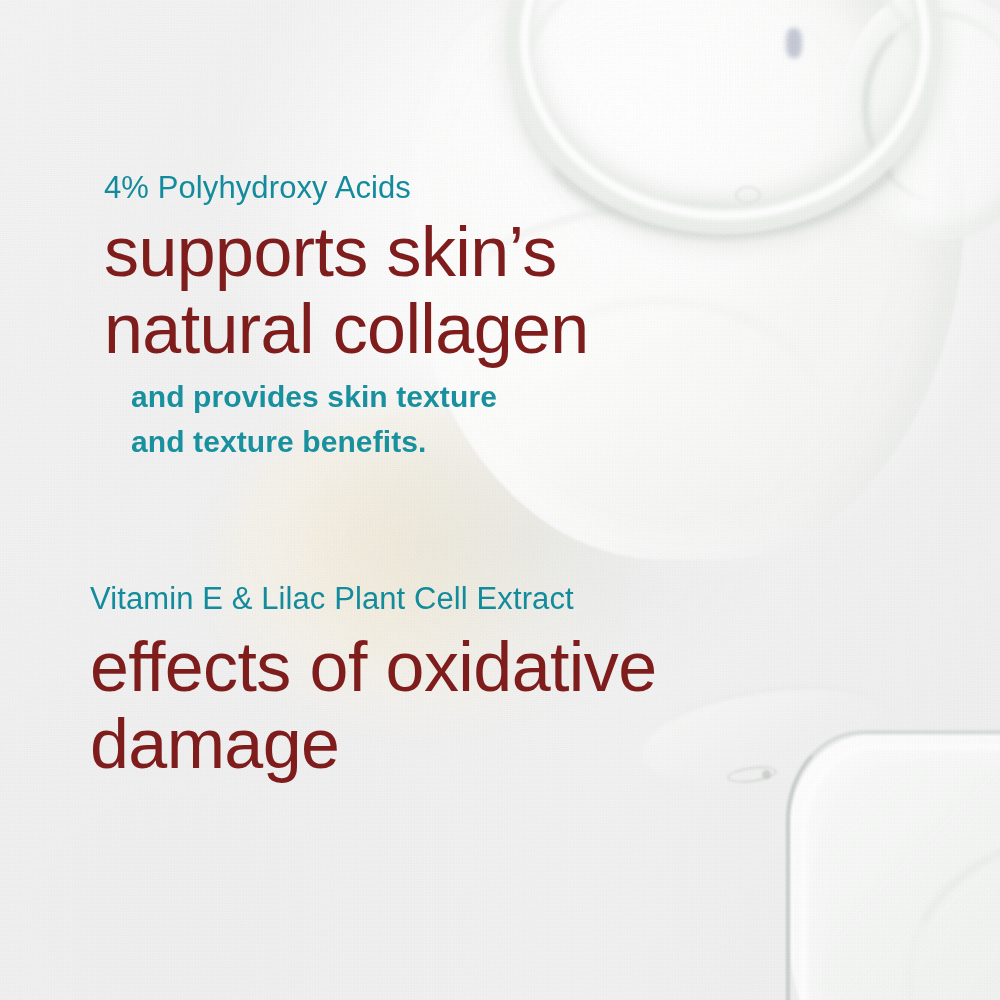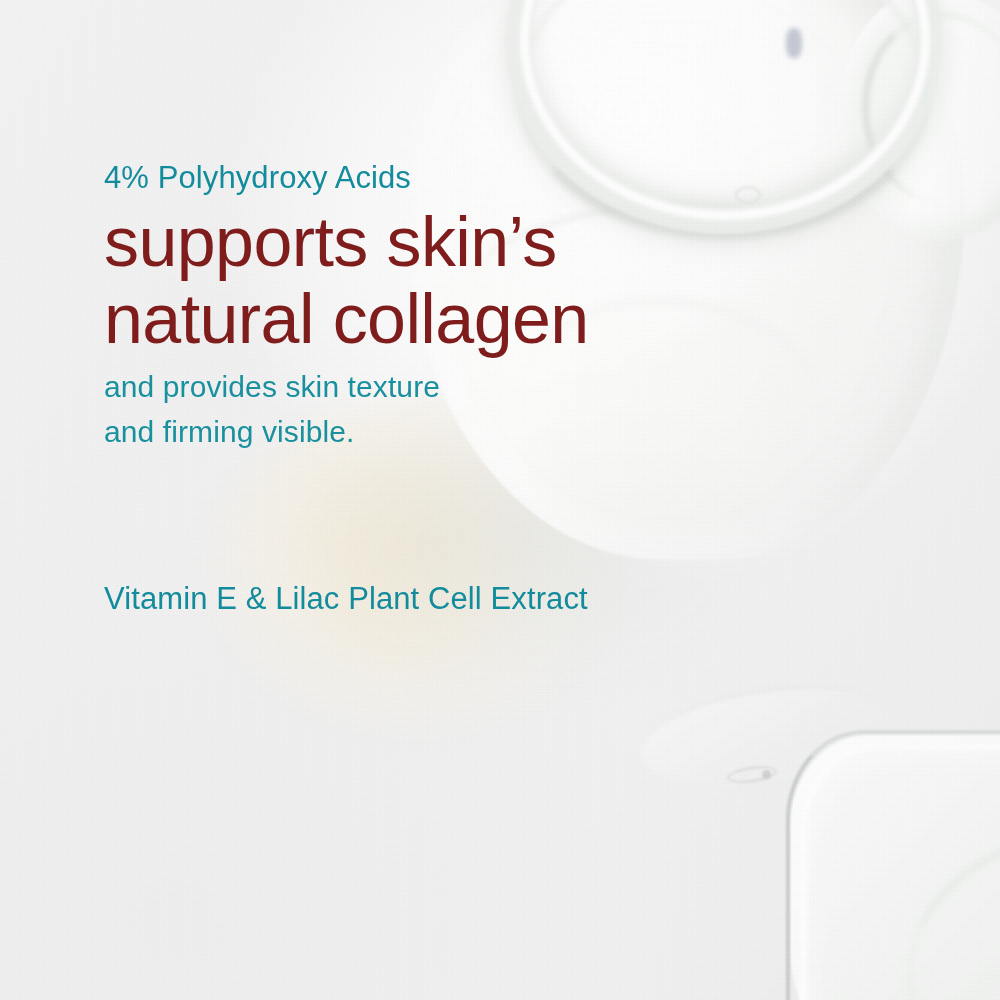--- a/index.html
+++ b/index.html
@@ -328,22 +328,22 @@
   
 
   .content {
     position: absolute;
     inset: 0;
     z-index: 10;
   }
 
   .block { position: absolute; }
 
-  #block-collagen { left: 104px; top: 156px; }
-  #block-oxidative { left: 104px; top: 577px; }
+  #block-collagen { left: 104px; top: 166px; }
+  #block-oxidative { left: 90px; top: 577px; }
 
   .intro-line {
     color: #128b9c;
     font-size: 31px;
     line-height: 44px;
     font-weight: 400;
     letter-spacing: 0.1px;
     white-space: nowrap;
   }
 
@@ -353,23 +353,24 @@
     line-height: 77px;
     font-weight: 400;
     letter-spacing: -0.6px;
     white-space: nowrap;
   }
 
   .sub-line {
     color: #18909e;
     font-size: 30px;
     line-height: 45px;
-    font-weight: 400;
+    font-weight: 700;
     letter-spacing: 0.1px;
     white-space: nowrap;
+    margin-left: 27px;
   }
 
   .headline-group { margin-top: 4px; }
   .sub-group { margin-top: 6px; }
   #block-oxidative .headline-group { margin-top: 8px; }
 </style>
 </head>
 <body>
 
 <div id="canvas">
@@ -404,24 +405,28 @@
   <div class="content">
 
     <div class="block" id="block-collagen">
       <div class="intro-line">4% Polyhydroxy Acids</div>
       <div class="headline-group">
         <div class="headline">supports skin’s</div>
         <div class="headline">natural collagen</div>
       </div>
       <div class="sub-group">
         <div class="sub-line">and provides skin texture</div>
-        <div class="sub-line">and firming visible.</div>
+        <div class="sub-line">and texture benefits.</div>
       </div>
     </div>
 
     <div class="block" id="block-oxidative">
       <div>
         <div class="intro-line">Vitamin E &amp; Lilac Plant Cell Extract</div>
       </div>
+      <div class="headline-group">
+        <div class="headline">effects of oxidative</div>
+        <div class="headline">damage</div>
+      </div>
     </div>
 
   </div>
 </div>
 
 </body></html>

